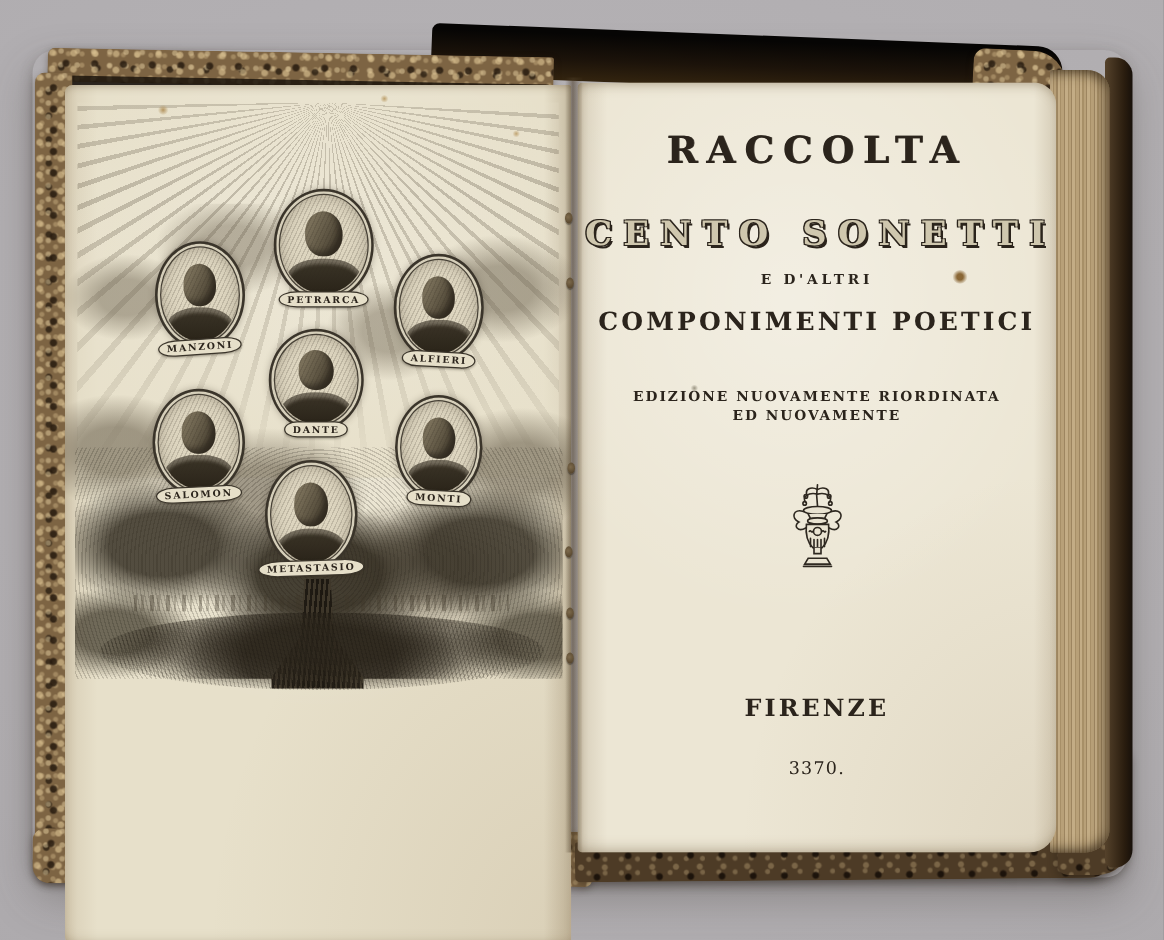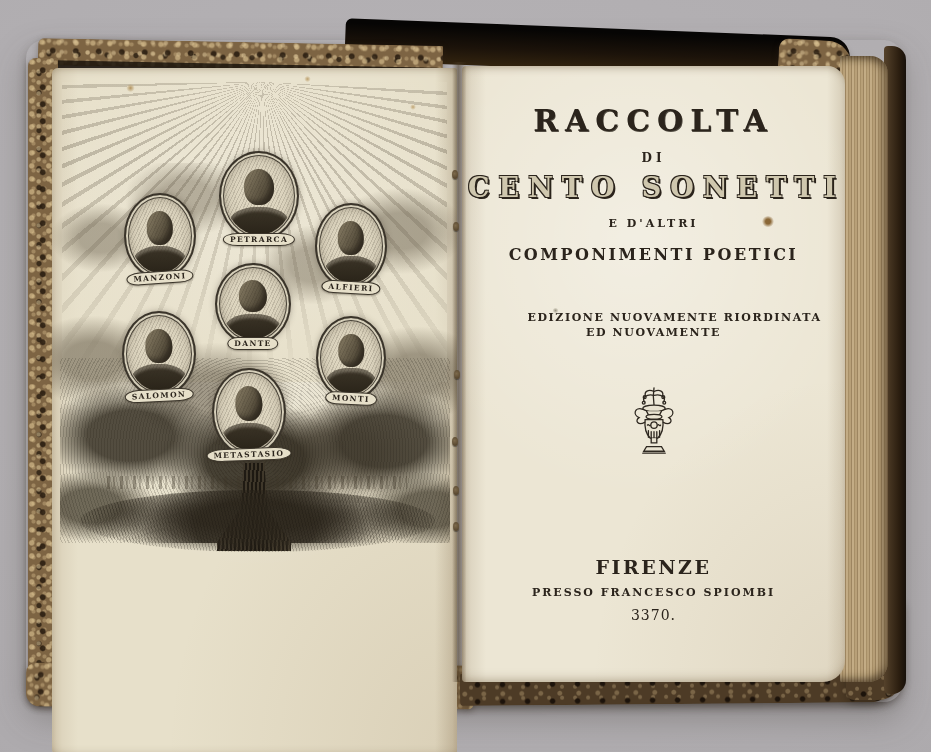--- a/index.html
+++ b/index.html
@@ -131,23 +131,23 @@
     padding:1px 6px;font-size:7.5px;letter-spacing:1.4px;color:#2b241c;font-weight:bold;
     box-shadow:0 1px 2px rgba(50,42,30,.4);}
   
   .tl{position:absolute;left:0;width:100%;text-align:center;color:#2b241c;}
   .t-raccolta{top:37px;font-size:30px;font-weight:bold;letter-spacing:7px;
     text-shadow:.6px .6px 0 rgba(43,36,28,.8);}
   .t-di{top:85px;font-size:12px;letter-spacing:4px;font-weight:bold;}
   .t-cento{top:106px;font-size:27px;font-weight:bold;letter-spacing:9px;color:#cfc7ae;
     text-shadow:-1px -1px 0 #2b241c, 1px -1px 0 #2b241c, -1px 1px 0 #2b241c, 1px 1px 0 #2b241c, 2px 2px 0 #2b241c;text-align:right;}
   .t-edaltri{top:151px;font-size:11px;letter-spacing:3px;font-weight:bold;}
-  .t-componimenti{top:179px;font-size:16px;letter-spacing:2.5px;font-weight:bold;}
+  .t-componimenti{top:179px;font-size:20px;letter-spacing:2.5px;font-weight:bold;}
   .t-autori{top:210px;font-size:16px;letter-spacing:2.5px;font-weight:bold;}
-  .t-ediz1{top:245px;font-size:11px;letter-spacing:1.6px;font-weight:bold;padding-left:21px;}
+  .t-ediz1{top:245px;font-size:11px;letter-spacing:1.6px;font-weight:bold;}
   .t-ediz2{top:260px;font-size:11px;letter-spacing:1.6px;font-weight:bold;}
   .t-firenze{top:490px;font-size:19px;font-weight:bold;letter-spacing:2.5px;}
   .t-presso{top:520px;font-size:11px;letter-spacing:2px;font-weight:bold;}
   .t-year{top:541px;font-size:14px;letter-spacing:1px;}
   .urn{position:absolute;left:50%;top:318px;transform:translateX(-50%);}
 </style>
 </head>
 <body>
 
 <div class="stage">
@@ -231,21 +231,20 @@
       </div>
 
       <div class="abs spot" style="left:74px;top:16px;width:9px;height:8px;background:radial-gradient(circle,#b3945f,transparent 70%);"></div>
       <div class="abs spot" style="left:252px;top:8px;width:7px;height:6px;background:radial-gradient(circle,#bda06c,transparent 70%);"></div>
       <div class="abs spot" style="left:358px;top:36px;width:6px;height:6px;background:radial-gradient(circle,#c0a472,transparent 70%);"></div>
     </div>
   </div>
 
   <div class="abs page-right">
     <div class="tl t-raccolta">RACCOLTA</div>
-    <div class="tl t-di">DI</div>
     <div class="tl t-cento">CENTO SONETTI</div>
     <div class="tl t-edaltri">E D'ALTRI</div>
     <div class="tl t-componimenti">COMPONIMENTI POETICI</div>
     <div class="tl t-ediz1">EDIZIONE NUOVAMENTE RIORDINATA</div>
     <div class="tl t-ediz2">ED NUOVAMENTE</div>
 
     <div class="urn">
       <svg width="56" height="86" viewBox="0 0 60 92">
         <g stroke="#2e2820" stroke-width="1.4" fill="none" stroke-linecap="round">
           <path d="M30,4 C29,10 29,16 30,22"></path>
@@ -265,21 +264,20 @@
           <path d="M27,58 L27,63 L33,63 L33,58" fill="#e9e3d1"></path>
           <path d="M22,67 L38,67 L41,72 L19,72 Z" fill="#e9e3d1"></path>
           <path d="M18,74 L42,74"></path>
           <path d="M18,27 C9,24 7,33 14,36 C9,39 13,45 20,41" fill="none"></path>
           <path d="M42,27 C51,24 53,33 46,36 C51,39 47,45 40,41" fill="none"></path>
         </g>
       </svg>
     </div>
 
     <div class="tl t-firenze">FIRENZE</div>
-    <div class="tl t-presso">PRESSO FRANCESCO SPIOMBI</div>
     <div class="tl t-year">3370.</div>
 
     <div class="abs spot" style="left:300px;top:150px;width:12px;height:11px;background:radial-gradient(circle,#8a6736 30%,rgba(138,103,54,.3) 60%,transparent 75%);"></div>
     <div class="abs spot" style="left:90px;top:242px;width:7px;height:5px;background:radial-gradient(circle,#9a9482,transparent 70%);"></div>
   </div>
 
   <div class="abs gutter"></div>
   <div class="abs stitch" style="left:452px;top:170px;"></div>
   <div class="abs stitch" style="left:453px;top:222px;"></div>
   <div class="abs stitch" style="left:454px;top:370px;"></div>

